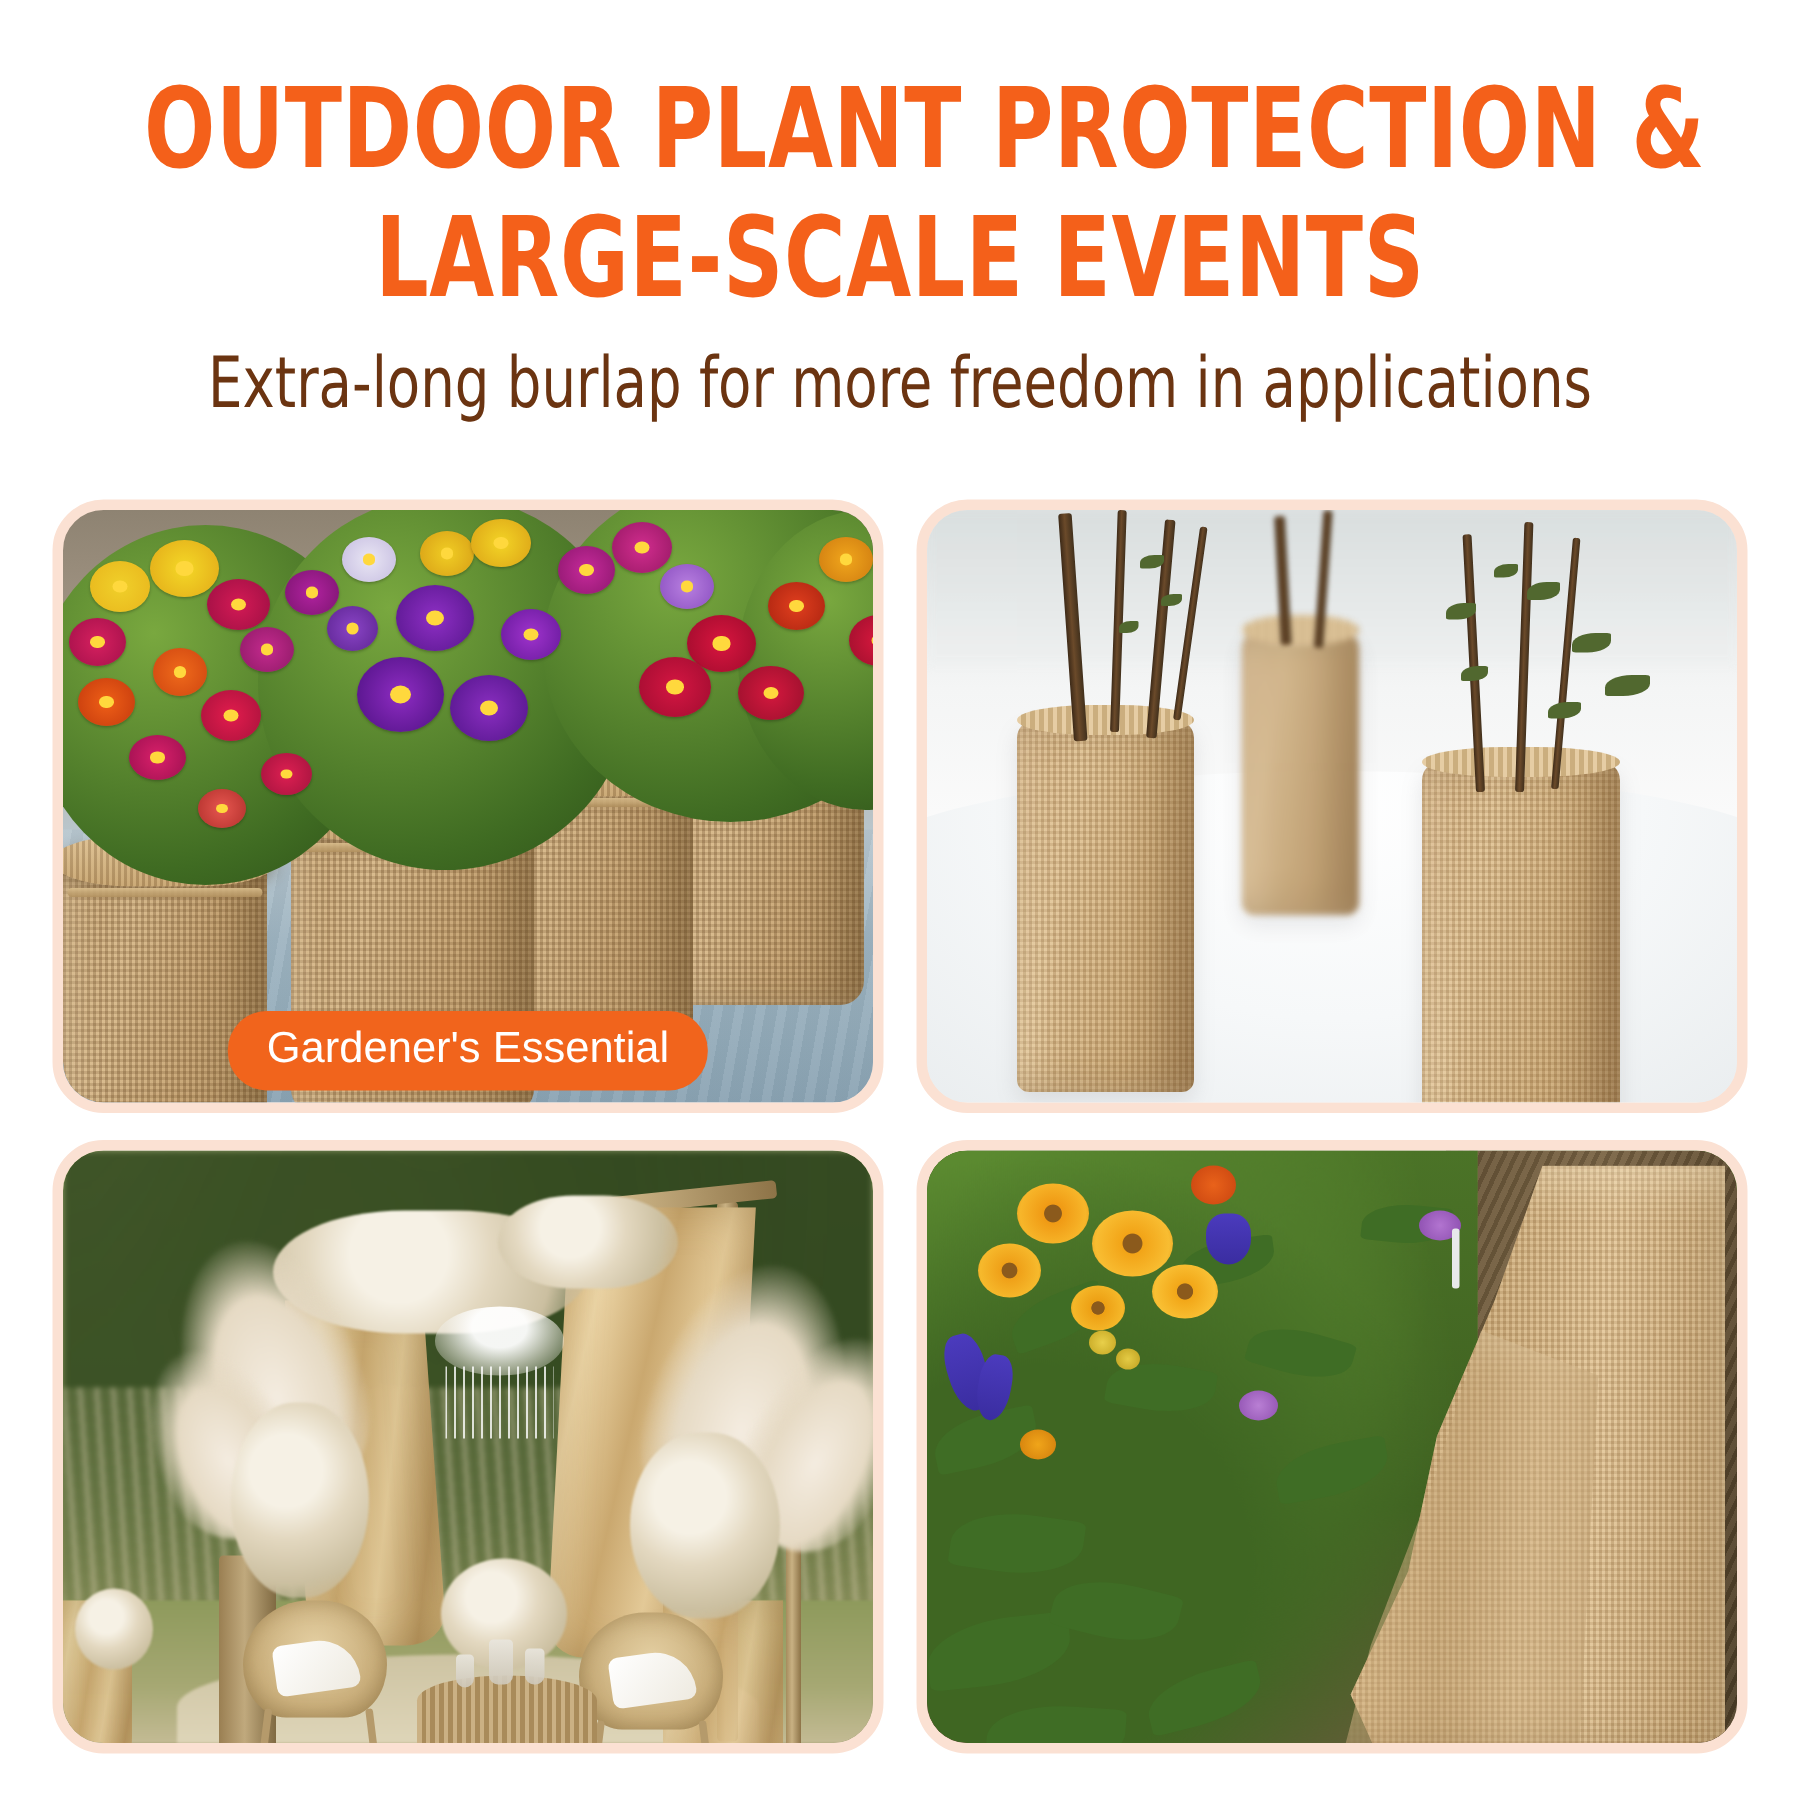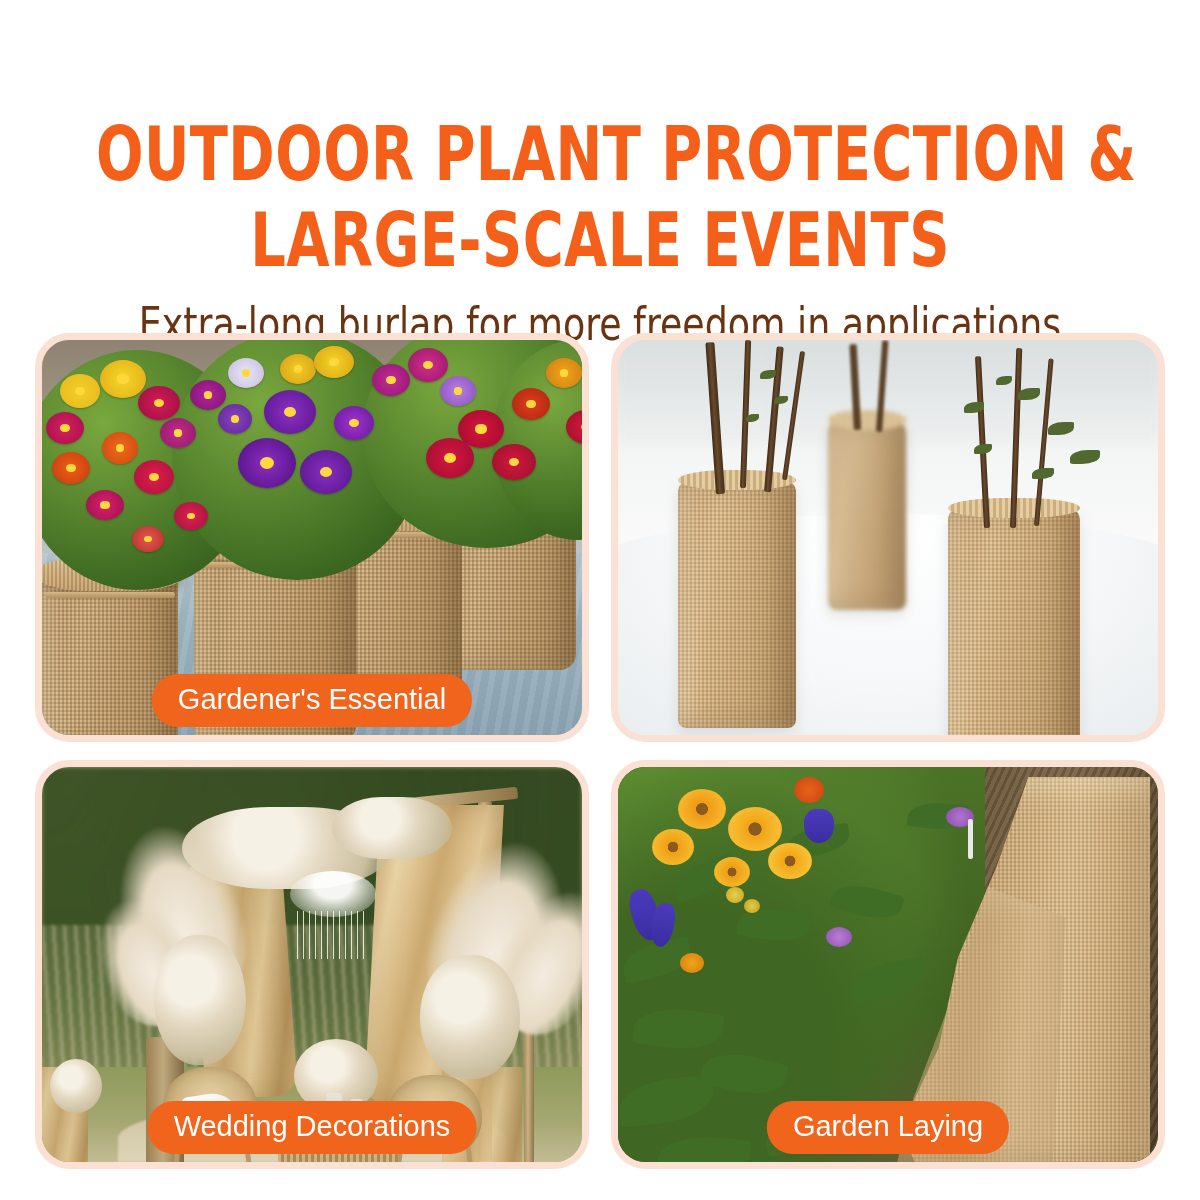--- a/index.html
+++ b/index.html
@@ -7,21 +7,21 @@
     width:1200px;height:1200px;
     background:#ffffff;
     font-family:"Liberation Sans", sans-serif;
     overflow:hidden;
     position:relative;
   }
 
   
   .header{
     width:1200px;
-    padding-top:117px;
+    padding-top:49px;
     text-align:center;
     box-sizing:border-box;
   }
   .title-line{
     color:#F4601A;
     font-family:"Liberation Sans Narrow","DejaVu Sans Condensed","Liberation Sans",sans-serif;
     font-weight:700;
     font-size:74px;
     line-height:74px;
     letter-spacing:0.5px;
@@ -416,21 +416,20 @@
       </div>
       <div class="leg" style="left:354px;top:380px;height:38px;transform:rotate(7deg);"></div>
       <div class="leg" style="left:426px;top:380px;height:38px;transform:rotate(-7deg);"></div>
 
       <div class="table" style="left:236px;top:350px;width:120px;height:76px;"></div>
       <div class="bouquet" style="left:252px;top:272px;width:84px;height:74px;"></div>
       <div class="vase" style="left:284px;top:326px;width:16px;height:30px;"></div>
       <div class="vase" style="left:308px;top:332px;width:13px;height:24px;"></div>
       <div class="vase" style="left:262px;top:336px;width:12px;height:22px;"></div>
     </div>
-    <div class="badge">Wedding Decorations</div>
   </div>
 
   <div class="panel p4">
     <div class="photo">
       <div class="soil"></div>
       <div class="bed"></div>
 
       <div class="burlapstrip" style="left:212px;top:10px;width:320px;height:410px;
                   clip-path:polygon(62% 0%,100% 0%,100% 100%,30% 100%,22% 86%,34% 66%,40% 44%,52% 22%);"></div>
       <div class="burlapstrip" style="left:236px;top:120px;width:230px;height:300px;opacity:.55;
@@ -460,16 +459,15 @@
       <div class="pet" style="left:126px;top:132px;width:16px;height:14px;background:radial-gradient(circle,#e4cb45,#bfa01f);"></div>
 
       <div class="salv" style="left:186px;top:42px;width:30px;height:34px;"></div>
       <div class="salv" style="left:14px;top:122px;width:26px;height:52px;transform:rotate(-16deg);"></div>
       <div class="salv" style="left:34px;top:136px;width:22px;height:44px;transform:rotate(10deg);"></div>
       <div class="pet" style="left:208px;top:160px;width:26px;height:20px;background:radial-gradient(circle,#b97fd4,#8f50b0);"></div>
       <div class="pet" style="left:328px;top:40px;width:28px;height:20px;background:radial-gradient(circle,#b274d0,#8a4cad);"></div>
 
       <div style="position:absolute;left:350px;top:52px;width:5px;height:40px;background:#e8e9ea;border-radius:2px;"></div>
     </div>
-    <div class="badge">Garden Laying</div>
   </div>
 
 </div>
 
 </body></html>

